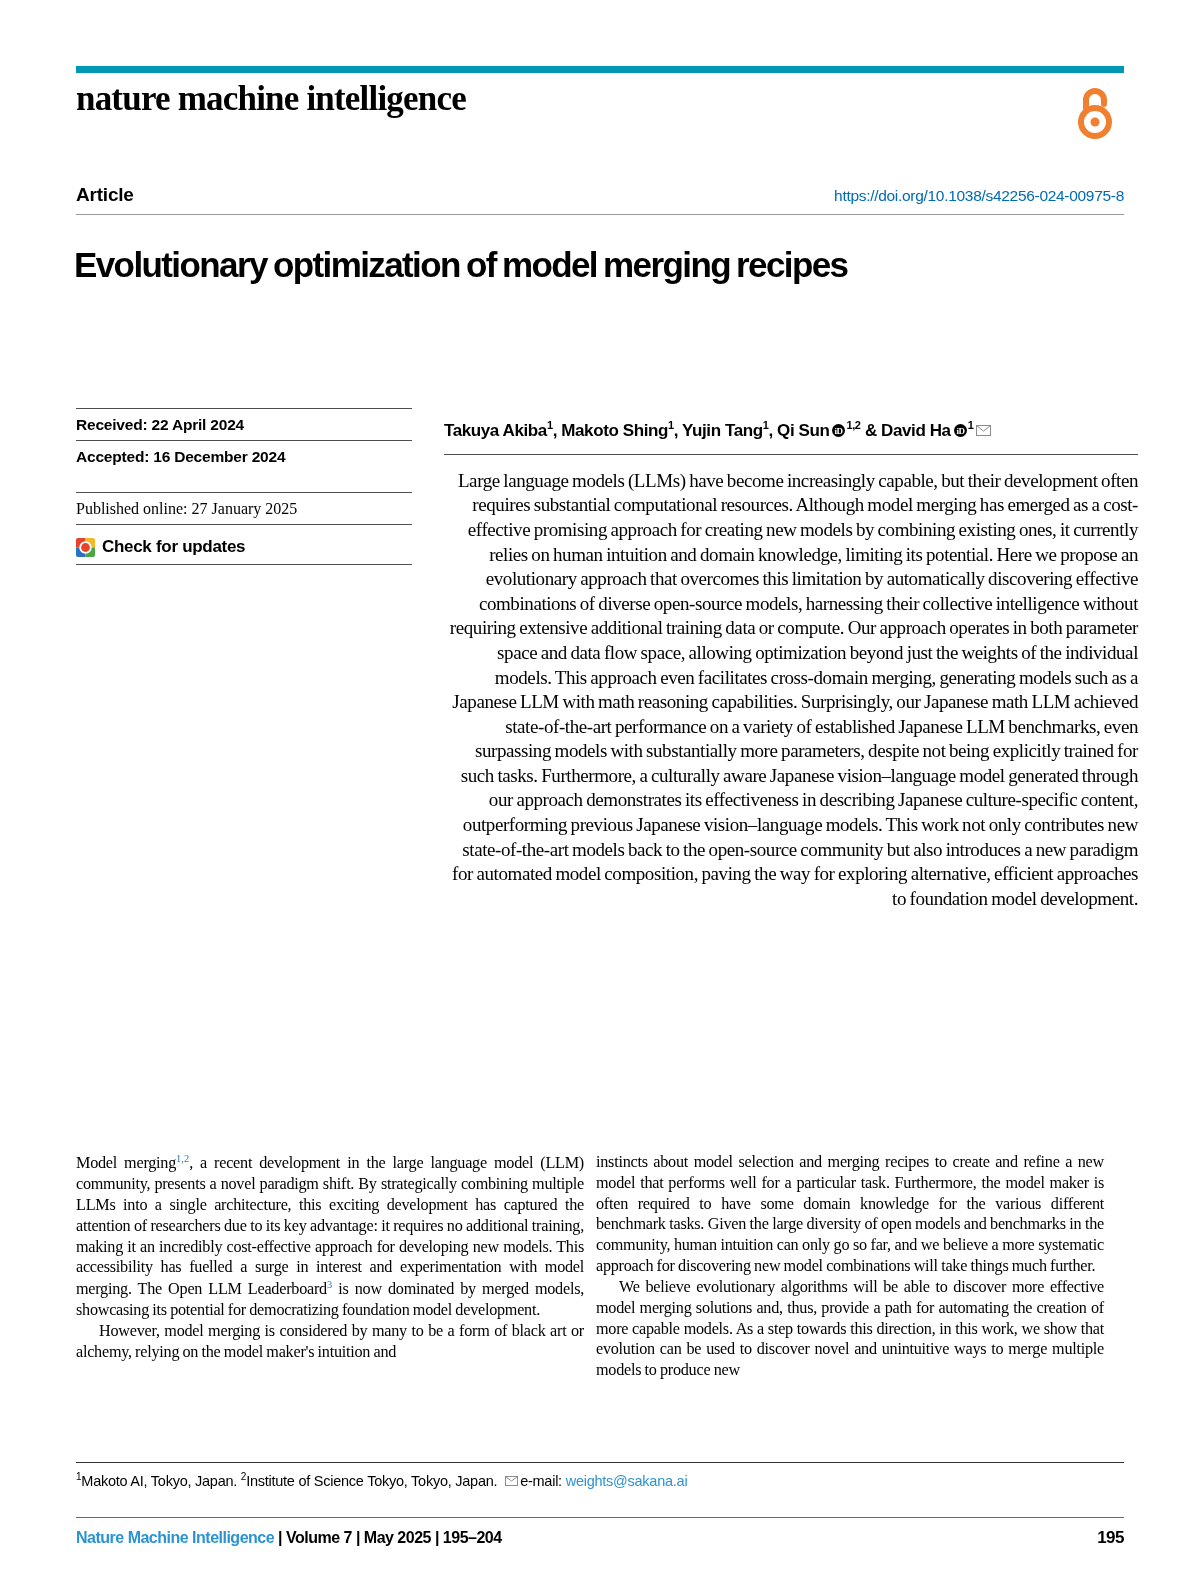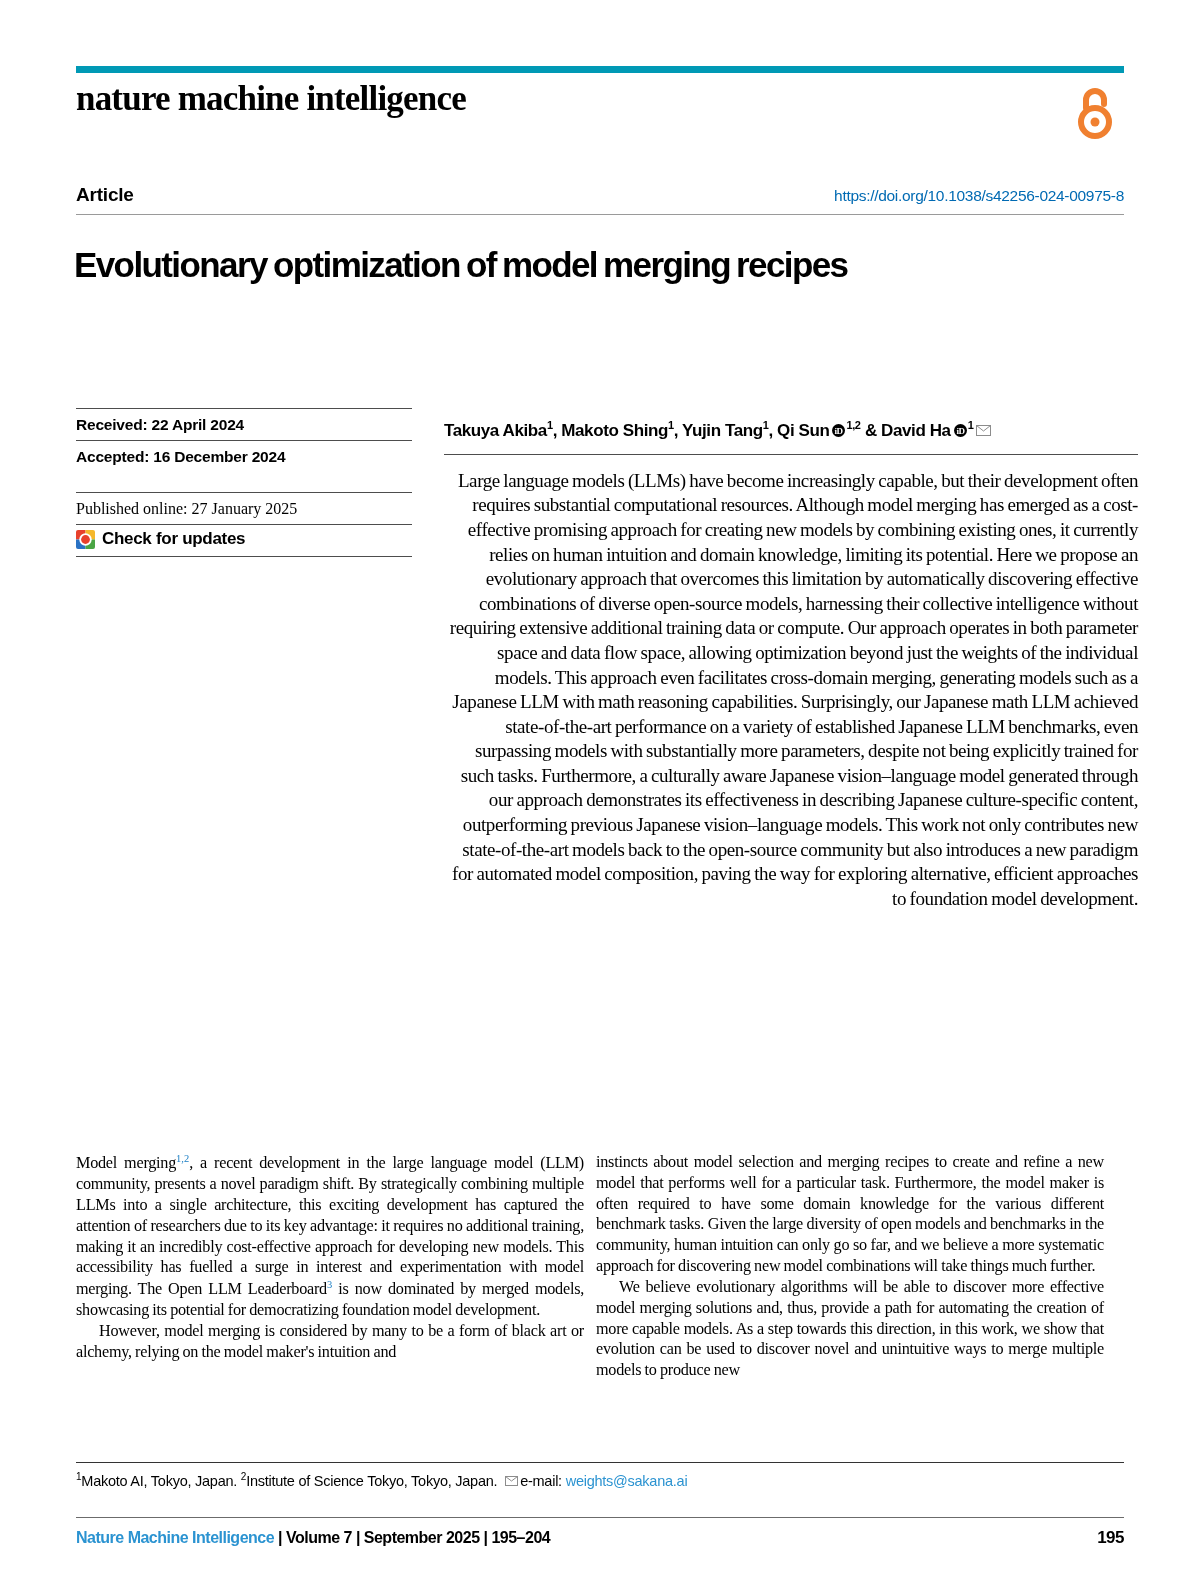--- a/index.html
+++ b/index.html
@@ -124,21 +124,21 @@
   .meta-serif {
     font-family: "Liberation Serif", serif;
     font-weight: 400;
     font-size: 16px;
     margin-top: 20px;
   }
   .crossmark-row {
     display: flex;
     align-items: center;
     gap: 7px;
-    padding: 4px 0 7px 0;
+    padding: 12px 0 7px 0;
     border-top: 1px solid #4d4d4d;
     border-bottom: 1px solid #4d4d4d;
   }
   .crossmark-icon {
     width: 19px;
     height: 19px;
     flex: 0 0 auto;
     border-radius: 2px;
     overflow: hidden;
     display: block;
@@ -371,17 +371,17 @@
   </div>
 
   <div class="footnote-rule"></div>
   <div class="footnote"><sup>1</sup><span>Makoto AI, Tokyo, Japan. </span><sup>2</sup><span>Institute of Science Tokyo, Tokyo, Japan. </span><span class="mail-ico"><svg viewBox="0 0 13 10" width="13" height="10">
           <rect x="0.5" y="0.5" width="12" height="9" fill="#fff" stroke="#8c8c8c" stroke-width="1"></rect>
           <path d="M0.5 0.5 L6.5 5 L12.5 0.5" fill="none" stroke="#8c8c8c" stroke-width="1"></path>
         </svg></span><span>e-mail:</span> <a class="email" href="#">weights@sakana.ai</a></div>
 
   <div class="footer-rule"></div>
   <div class="footer">
-    <span><span class="footer-journal">Nature Machine Intelligence</span> <span class="footer-meta">| Volume 7 | September 2025 | 195–204</span></span>
+    <span><span class="footer-journal">Nature Machine Intelligence</span> <span class="footer-meta">| Volume 7 | May 2025 | 195–204</span></span>
     <span class="footer-page">195</span>
   </div>
 
 </div>
 
 </body></html>

